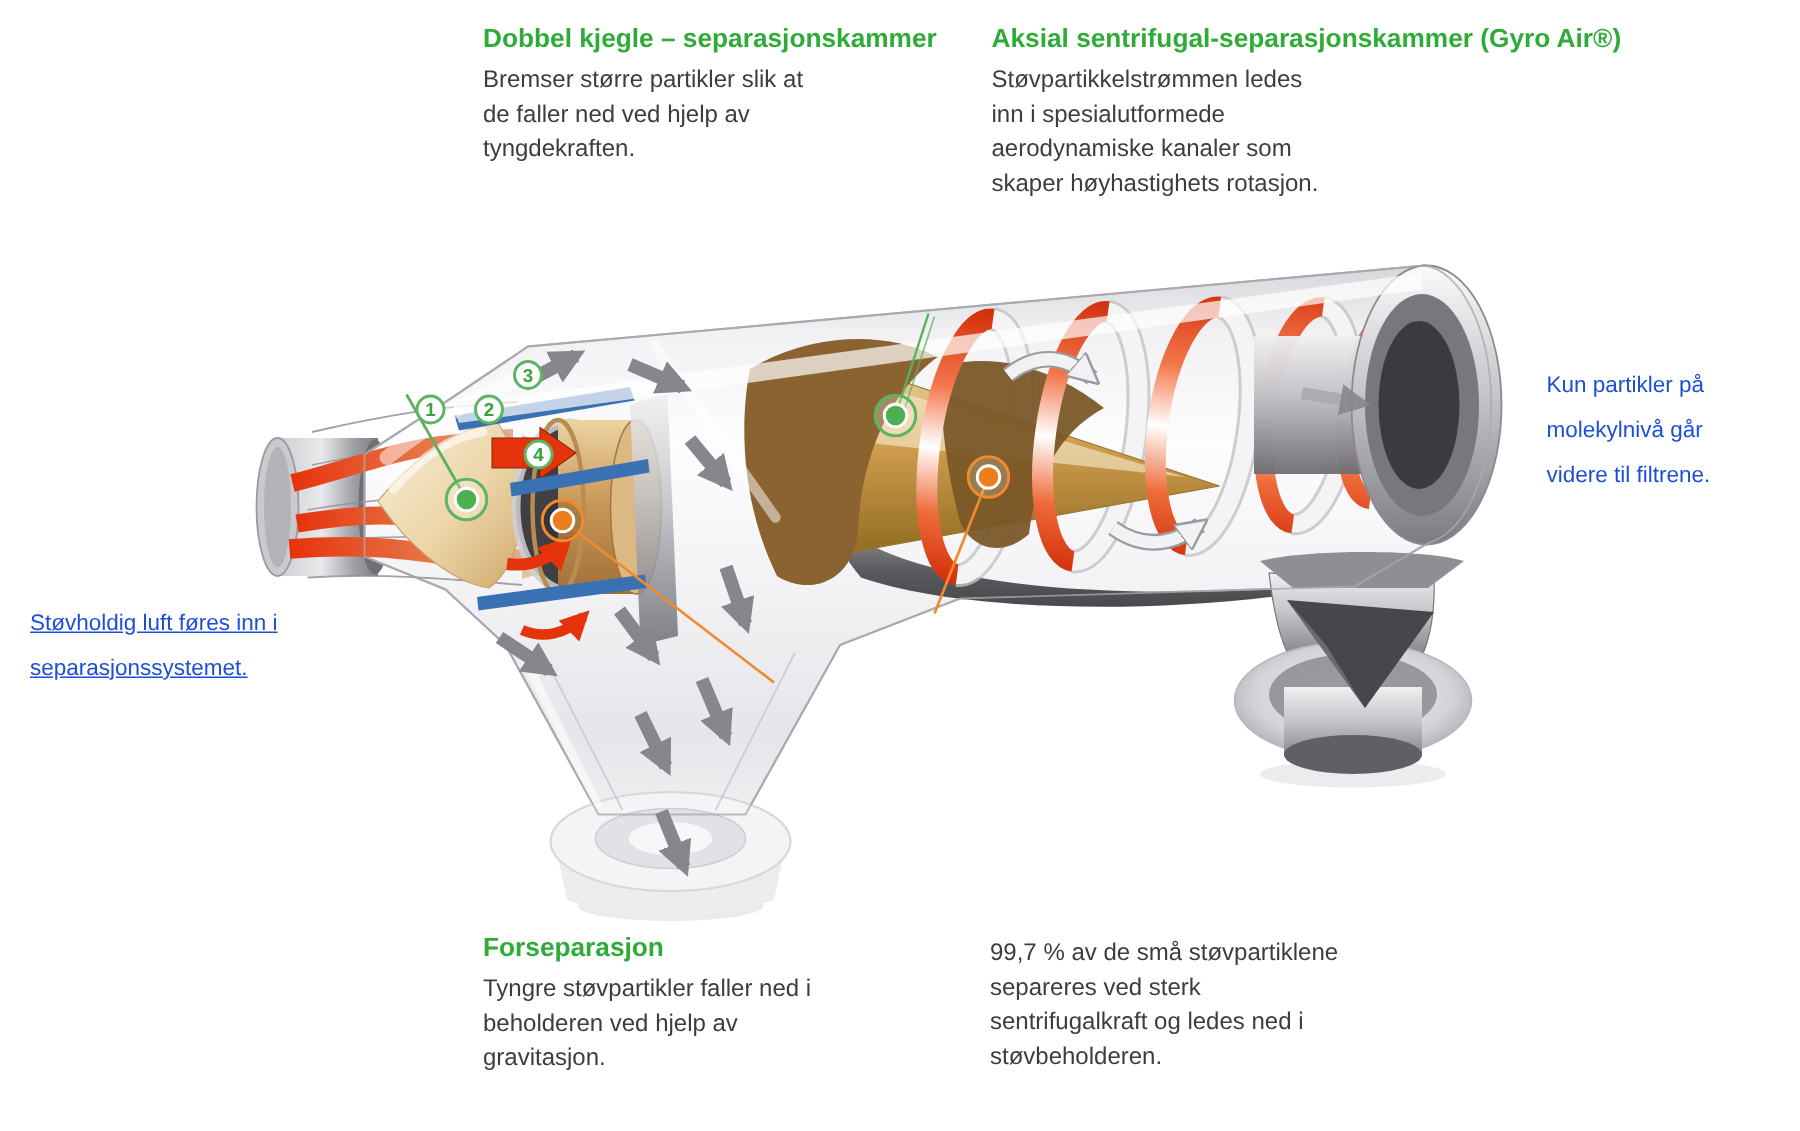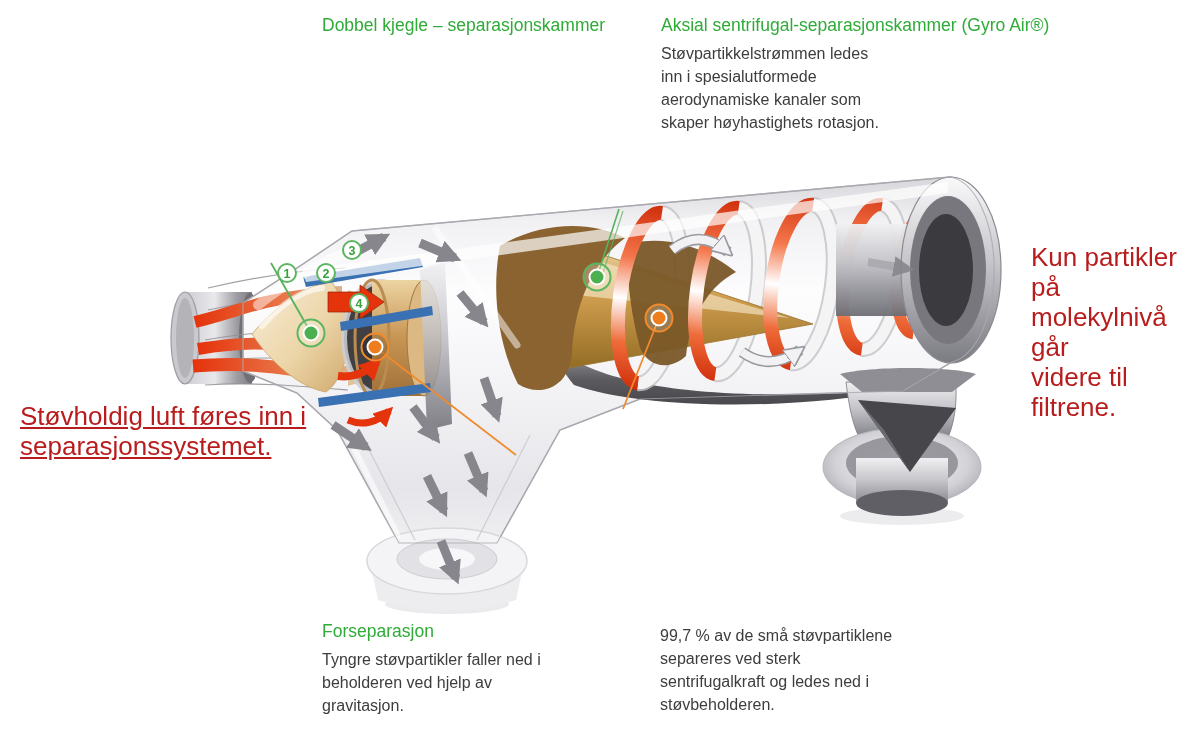--- a/index.html
+++ b/index.html
@@ -1,22 +1,22 @@
 <!DOCTYPE html>
 <html><head>
 <meta charset="utf-8">
 <style>
   html,body{margin:0;padding:0;background:#ffffff;}
   .stage{position:relative;width:1200px;height:754px;overflow:hidden;background:#ffffff;
          font-family:"Liberation Sans", sans-serif;}
   .stage svg{position:absolute;left:0;top:0;}
   .callout{position:absolute;}
-  .callout h3{margin:0;font-size:17.5px;line-height:24px;font-weight:normal;color:#2fab38;}
+  .callout h3{margin:0;font-size:17.5px;line-height:24px;font-weight:bold;color:#2fab38;}
   .callout p{margin:5px 0 0 0;font-size:16px;line-height:23px;color:#3d3d3d;white-space:pre-line;}
-  .note{position:absolute;font-size:26px;line-height:30px;color:#b91c1c;white-space:pre-line;}
+  .note{position:absolute;font-size:15px;line-height:30px;color:#1d4ed8;white-space:pre-line;}
   .badge-num{font-size:12.5px;font-weight:bold;fill:#36a33c;}
 </style>
 </head>
 <body>
 
 <div class="stage">
 
 <svg width="1200" height="754" viewBox="0 0 1200 754">
   <defs>
     <linearGradient id="glass" x1="0" y1="0" x2="0" y2="1">
@@ -289,20 +289,23 @@
         </g>
     <g>
           <circle cx="359" cy="303" r="9" fill="#ffffff" stroke="#5cb561" stroke-width="2"></circle>
           <text class="badge-num" x="359" y="307.5" text-anchor="middle">4</text>
         </g>
   </g>
 </svg>
 
   <div class="callout" style="left:322px; top:13px; width:330px;">
     <h3>Dobbel kjegle – separasjonskammer</h3>
+    <p>Bremser større partikler slik at
+de faller ned ved hjelp av
+tyngdekraften.</p>
   </div>
 
   <div class="callout" style="left:322px; top:619px; width:330px;">
     <h3>Forseparasjon</h3>
     <p>Tyngre støvpartikler faller ned i
 beholderen ved hjelp av
 gravitasjon.</p>
   </div>
 
   <div class="callout" style="left:661px; top:13px; width:440px;">

